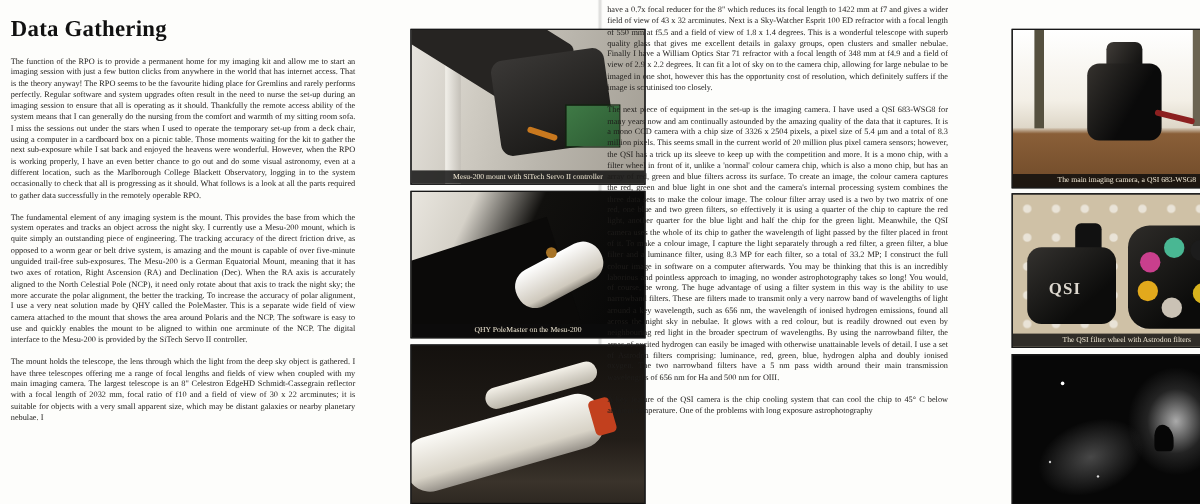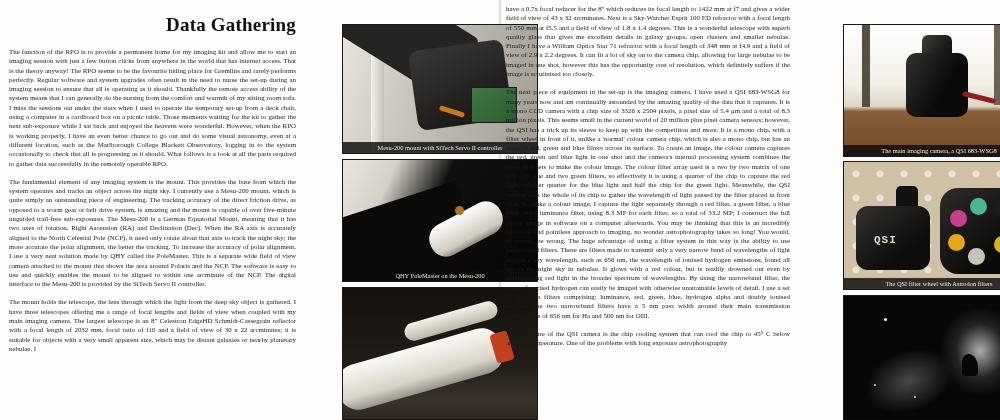--- a/index.html
+++ b/index.html
@@ -3,21 +3,21 @@
 <meta charset="utf-8">
 <style>
   html,body{margin:0;padding:0;}
   body{width:1000px;height:420px;background:#f4f2ee;font-family:"Liberation Serif",serif;}
   .spread{position:relative;width:1000px;height:420px;background:#fdfdfb;overflow:hidden;}
   .fold{position:absolute;left:498px;top:0;width:4px;height:420px;
         background:linear-gradient(90deg,rgba(0,0,0,0.02),rgba(0,0,0,0.14),rgba(0,0,0,0.02));}
   .text-col{position:absolute;top:0;color:#1e1c1a;}
   .text-col.leftcol{left:9px;width:287px;top:6px;}
   .text-col.rightcol{left:506px;width:284px;top:4px;}
-  h1.title{font-size:19px;font-weight:700;text-align:right;margin:8px 0 11px 0;color:#111;
+  h1.title{font-size:19px;font-weight:700;text-align:left;margin:8px 0 11px 0;color:#111;
            font-family:"Liberation Serif",serif;letter-spacing:0.2px;}
   .text-col p{font-size:6.9px;line-height:9.3px;text-align:justify;margin:0 0 9px 0;}
   .fig{position:absolute;border:1px solid #181818;overflow:hidden;background:#222;}
   .figcap{position:absolute;left:0;right:0;bottom:0;height:11px;line-height:11px;
           background:rgba(12,12,12,0.82);color:#eee6d2;font-size:6.4px;text-align:center;
           white-space:nowrap;overflow:hidden;font-family:"Liberation Serif",serif;}
   .photo{position:absolute;left:0;top:0;right:0;bottom:0;}
   .pd{position:absolute;}
   .m1{top:8px;height:128px;left:302px;width:194px;}
   .m2{top:143px;height:121px;left:302px;width:194px;}
@@ -43,21 +43,21 @@
   .ph-scope .cap{left:150px;top:44px;width:18px;height:30px;background:#c2401e;border-radius:4px;transform:rotate(-16deg);}
   .ph-qsi{background:linear-gradient(180deg,#ffffff 0%,#f3efe6 45%,#ded7c8 62%,#8a5f38 66%,#6f4a29 100%);}
   .ph-qsi .bar1{left:18px;top:0;width:8px;height:82px;background:#55503f;}
   .ph-qsi .bar2{left:150px;top:0;width:10px;height:80px;background:#6b6452;}
   .ph-qsi .cam{left:62px;top:28px;width:62px;height:64px;background:linear-gradient(120deg,#35322e,#0a0a0a 60%);border-radius:10px;}
   .ph-qsi .lens{left:78px;top:10px;width:30px;height:24px;background:linear-gradient(120deg,#403c38,#0d0d0c);border-radius:6px;}
   .ph-qsi .wire{left:118px;top:70px;width:34px;height:5px;background:#8c2020;border-radius:3px;transform:rotate(14deg);}
   .ph-wheel{background-color:#cfc1a6;background-image:radial-gradient(circle,rgba(255,255,255,0.55) 0 3px,rgba(255,255,255,0) 4px);background-size:24px 24px;}
   .ph-wheel .bodyL{left:12px;top:44px;width:74px;height:64px;background:linear-gradient(140deg,#34322f,#0c0c0b 70%);border-radius:12px;}
   .ph-wheel .nose{left:52px;top:24px;width:22px;height:30px;background:#111;border-radius:5px;}
-  .ph-wheel .qsitext{left:30px;top:72px;color:#ddd8cf;font-size:11px;font-weight:700;letter-spacing:1px;font-family:Liberation Mono, monospace;}
+  .ph-wheel .qsitext{left:30px;top:72px;color:#ddd8cf;font-size:14px;font-weight:700;letter-spacing:1px;font-family:Liberation Serif, serif;}
   .ph-wheel .bodyR{left:96px;top:26px;width:86px;height:86px;background:linear-gradient(140deg,#2e2c29,#0b0b0a 70%);border-radius:18px;}
   .ph-wheel .f{width:17px;height:17px;border-radius:50%;}
   .ph-wheel .f1{left:126px;top:36px;background:#49b793;}
   .ph-wheel .f2{left:106px;top:48px;background:#c93f8d;}
   .ph-wheel .f3{left:148px;top:38px;background:#1c1c1c;}
   .ph-wheel .f4{left:104px;top:72px;background:#e2a91c;}
   .ph-wheel .f5{left:124px;top:86px;background:#cac2b5;}
   .ph-wheel .f6{left:150px;top:74px;background:#d8b31d;}
   .ph-neb{background:#070707;}
   .ph-neb .w1{left:96px;top:10px;width:80px;height:90px;background:radial-gradient(closest-side,rgba(225,225,225,0.75),rgba(120,120,120,0.25) 60%,rgba(0,0,0,0) 100%);border-radius:50%;}

